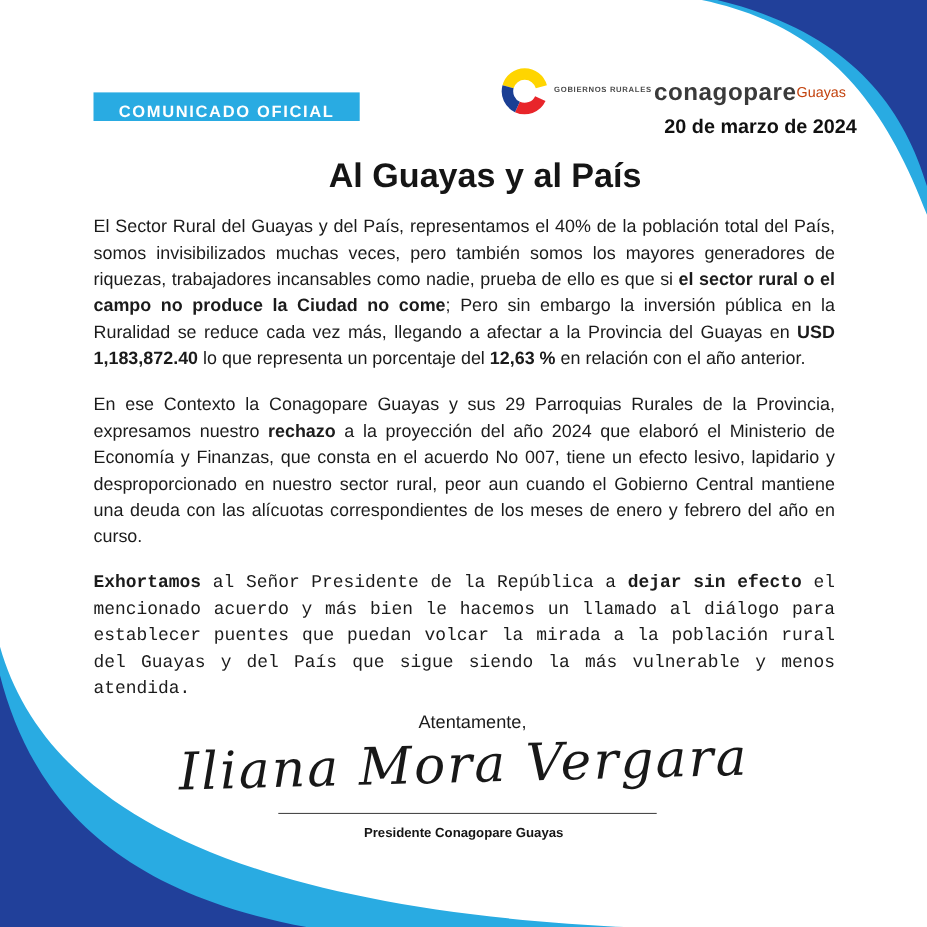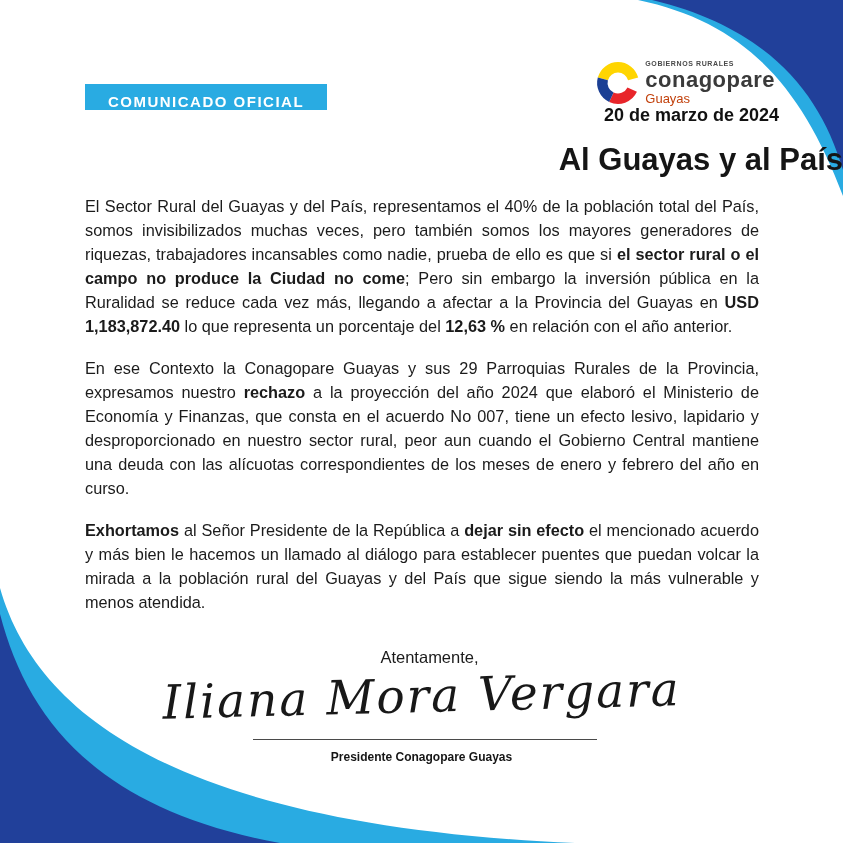--- a/index.html
+++ b/index.html
@@ -27,41 +27,41 @@
   }
   .banner span{
     color:#ffffff;font-weight:700;font-size:15px;letter-spacing:1.5px;
   }
 
   .logo{
     position:absolute;right:68px;top:60px;
     display:flex;align-items:center;gap:4px;
   }
   .logo .ring{flex:0 0 auto;}
-  .logo .ltext{display:flex;flex-direction:column;align-items:flex-start;line-height:1.05;}
+  .logo .ltext{display:flex;align-items:center;line-height:1.05;}
   .logo .ltop{font-size:7px;color:#4a4a4a;letter-spacing:0.6px;font-weight:600;margin-right:2px;}
   .logo .lname{font-size:22px;color:#3a3a3a;font-weight:600;letter-spacing:0.5px;margin-top:1px;}
   .logo .lsub{font-size:13px;color:#c2410c;margin-right:6px;margin-top:1px;}
 
   .doc-date{
     position:absolute;right:64px;top:105px;
     font-size:18px;font-weight:700;color:#111;
   }
 
   .doc-title{
     position:absolute;left:0;top:142px;width:100%;
-    text-align:right;font-size:31px;font-weight:700;color:#151515;padding-left:39px;
+    text-align:center;font-size:31px;font-weight:700;color:#151515;padding-left:39px;
   }
 
   .body-text{
     position:absolute;left:85px;top:194px;width:674px;
     font-size:16.3px;line-height:24px;text-align:justify;color:var(--ink);
   }
   .body-text p{margin:0 0 18px 0;}
-  .body-text p.no-gap{margin-bottom:8px;}
+  .body-text p.no-gap{margin-bottom:8px;font-family:Liberation Mono, monospace;}
   .motto{font-weight:700;padding-left:5px;margin:0;line-height:24px;text-align:left;}
 
   .closing{
     position:absolute;left:0;top:648px;width:100%;
     text-align:center;font-size:16.5px;color:var(--ink);padding-left:16px;
   }
   .sig-name{
     position:absolute;left:0;top:668px;width:100%;
     text-align:center;
     font-family:"DejaVu Serif",serif;font-style:italic;font-weight:400;

